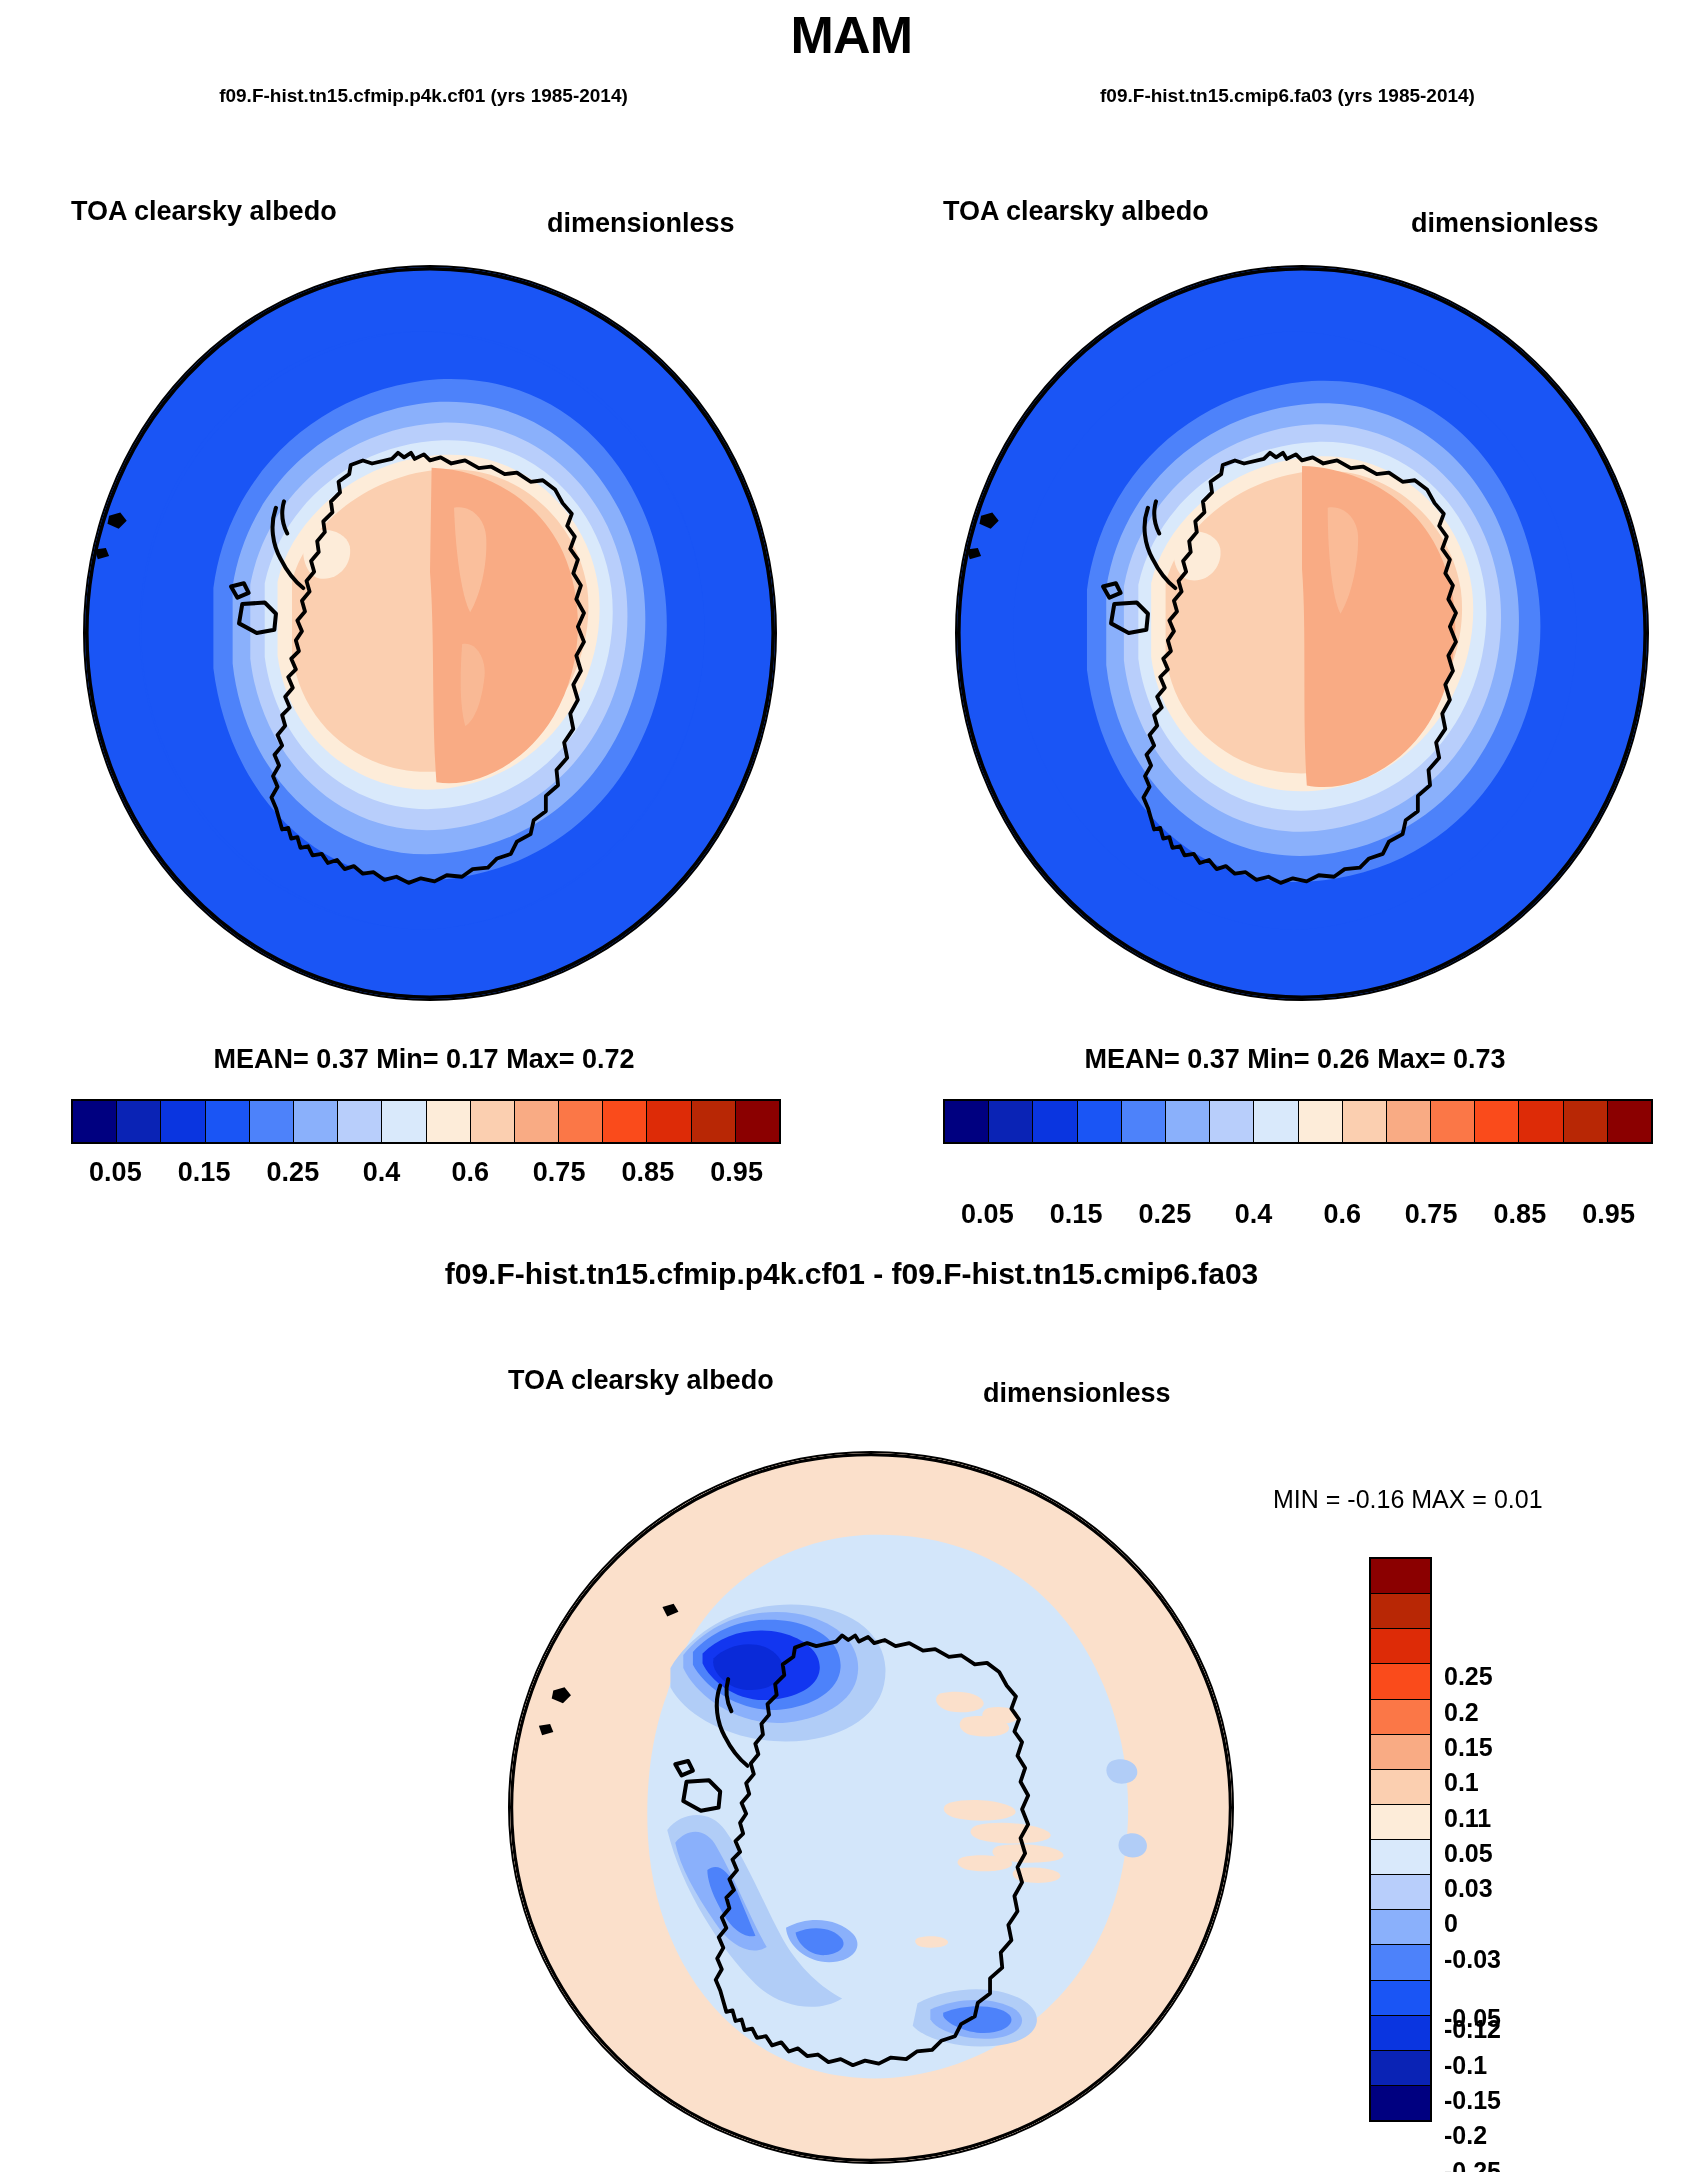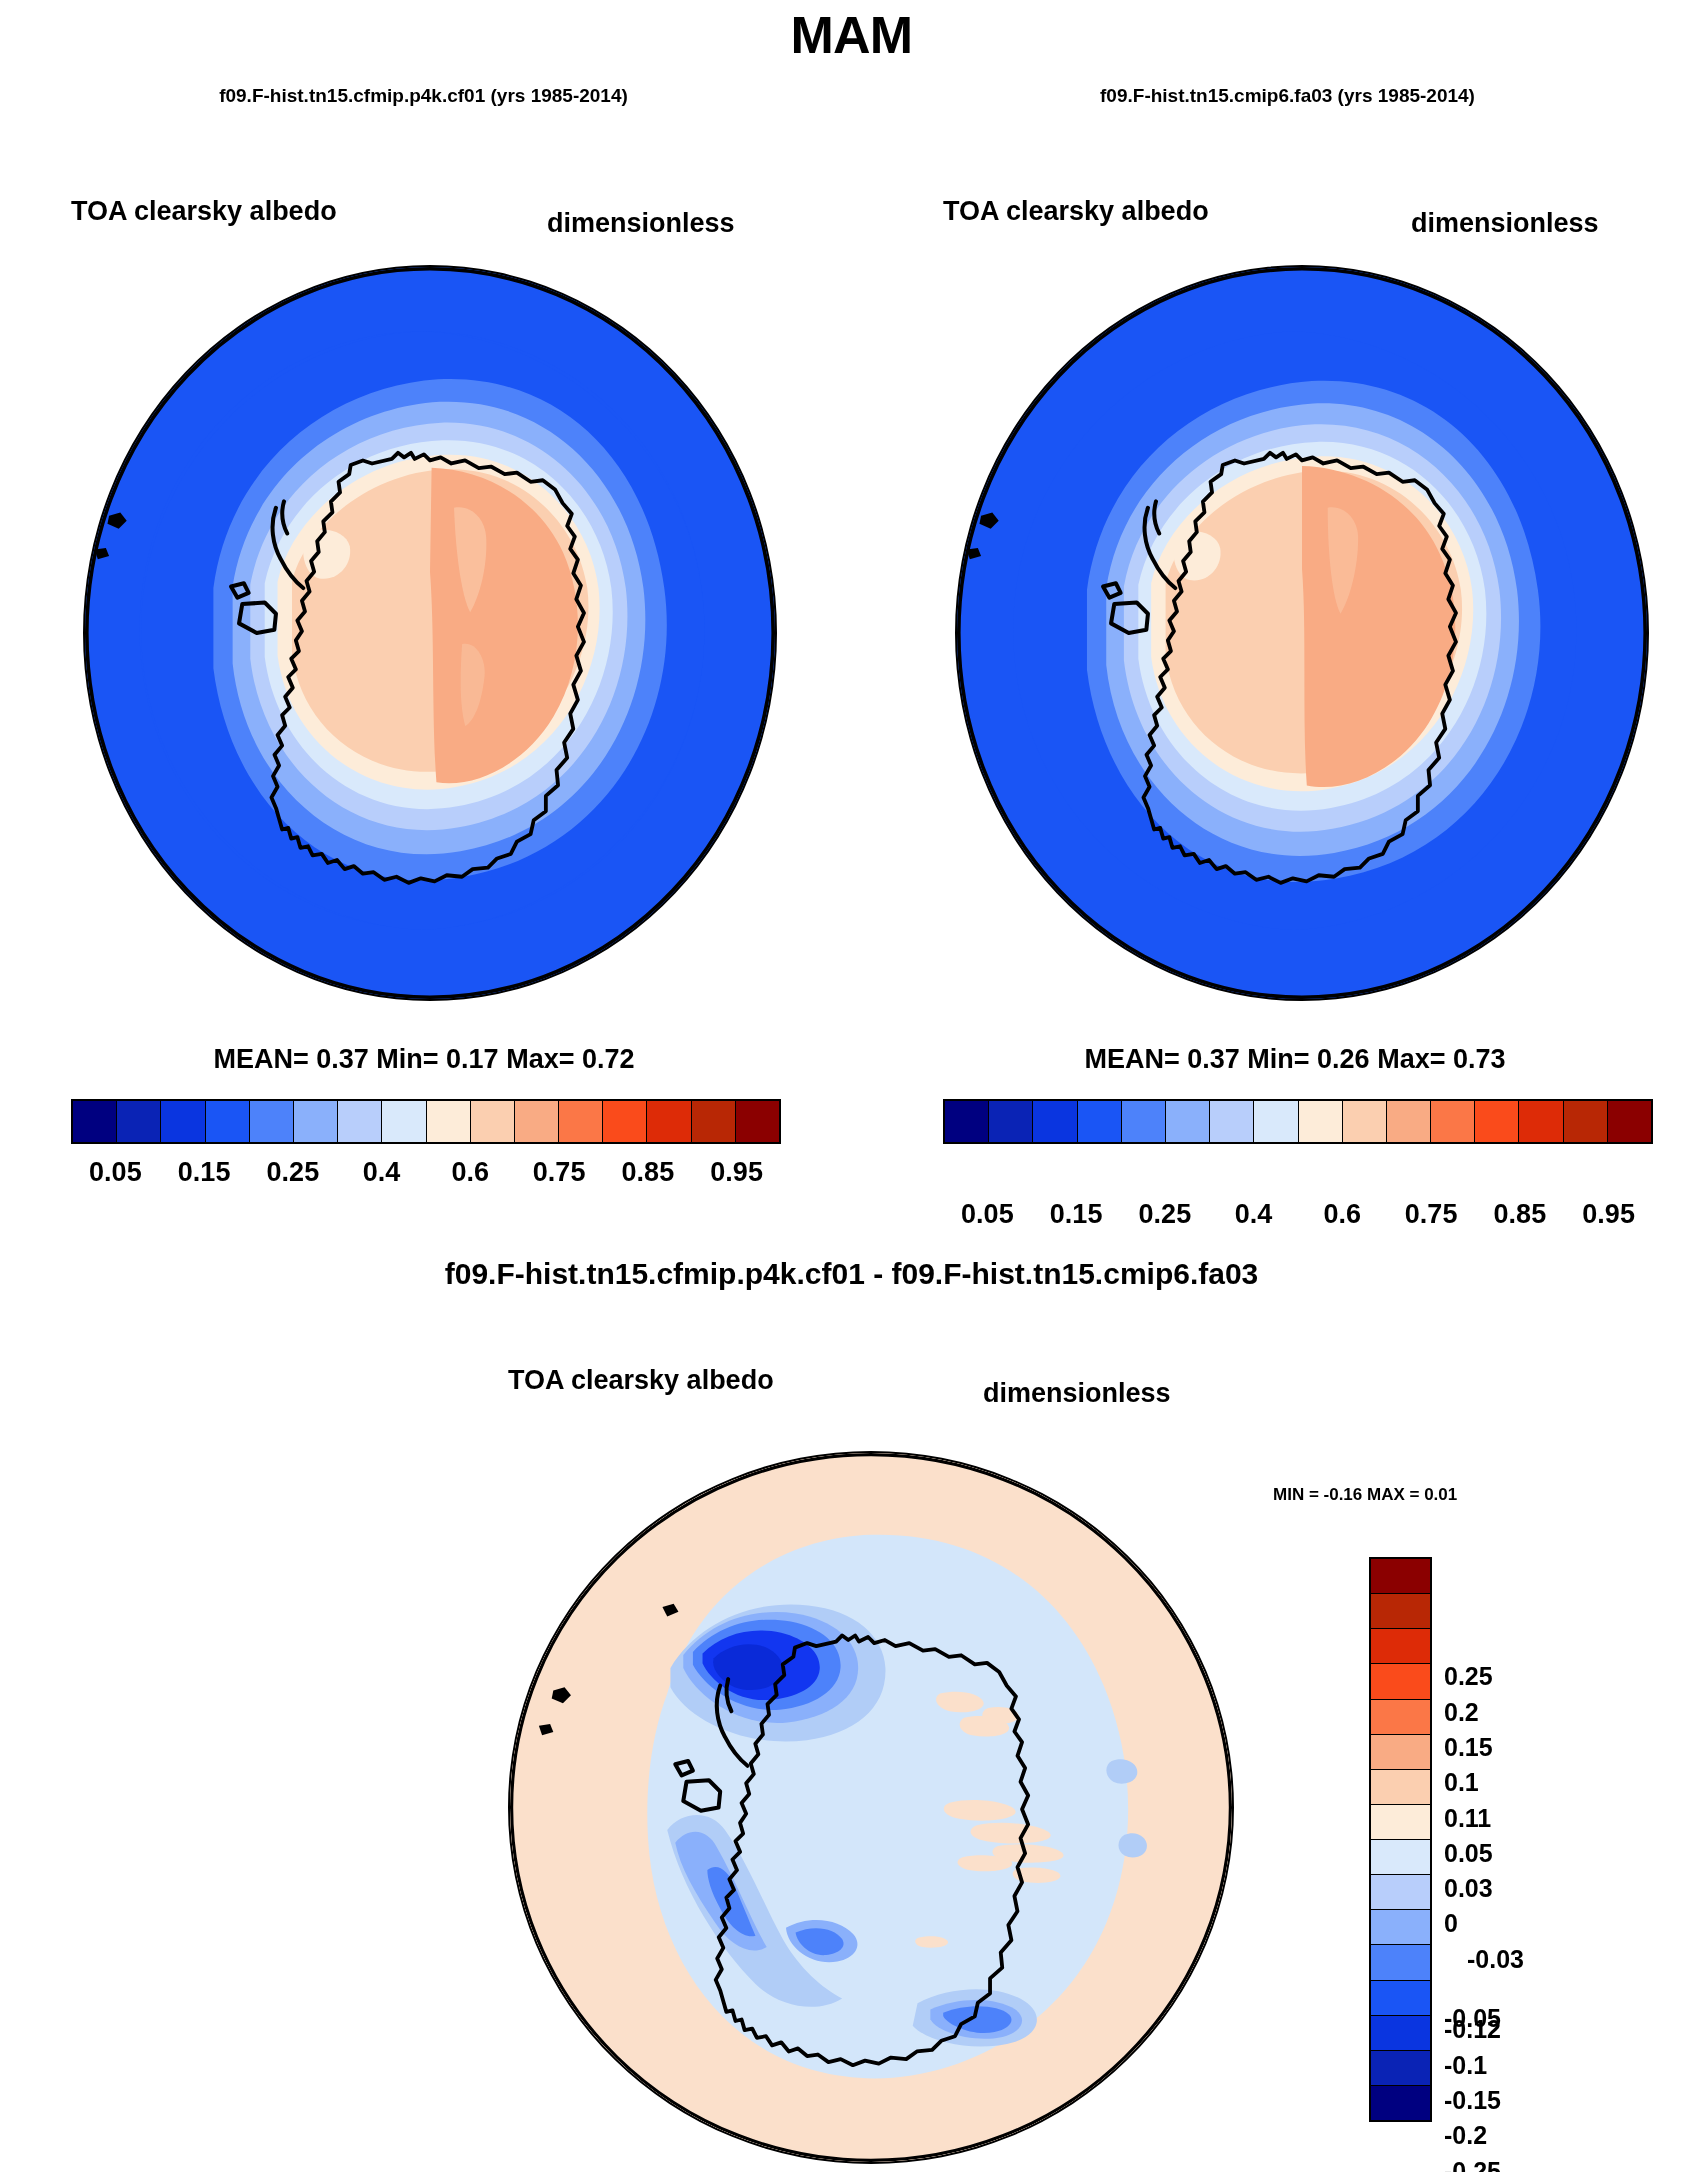--- a/index.html
+++ b/index.html
@@ -50,21 +50,21 @@
     position:absolute;font-size:27px;font-weight:bold;
     transform:translateX(-50%);white-space:nowrap;
   }
 
   
   #diff-title{
     top:1257px;left:0;width:1703px;
     font-size:30px;font-weight:bold;
   }
   #diff-minmax{
-    font-size:17px;font-weight:bold;white-space:nowrap;
+    font-size:25px;font-weight:normal;white-space:nowrap;
   }
   .vbar{
     border:2.4px solid #000;box-sizing:border-box;
     display:flex;flex-direction:column;
   }
   .vbar > div{flex:1 1 0;border-bottom:1.6px solid #000;}
   .vbar > div:last-child{border-bottom:none;}
   .vticks{position:relative;}
   .vticks span{
     position:absolute;left:0;font-size:25px;font-weight:bold;
@@ -388,21 +388,21 @@
 
 <div class="abs vticks" id="vticks-diff" style="top:1557px;left:1444px;width:178px;height:565px;">
     <span style="top: 35px;">0.25</span>
     <span style="top: 71px;">0.2</span>
     <span style="top: 106px;">0.15</span>
     <span style="top: 141px;">0.1</span>
     <span style="top: 177px;">0.11</span>
     <span style="top: 212px;">0.05</span>
     <span style="top: 247px;">0.03</span>
     <span style="top: 282px;">0</span>
-    <span style="top: 318px; margin-left: 23px;">-0.03</span>
+    <span style="top: 318px;">-0.03</span>
     <span style="top: 353px; margin-top: 24px;">-0.05</span>
     <span style="top: 388px;">-0.12</span>
     <span style="top: 424px;">-0.1</span>
     <span style="top: 459px;">-0.15</span>
     <span style="top: 494px;">-0.2</span>
     <span style="top: 530px;">-0.25</span>
   </div>
 
 
 </body></html>

